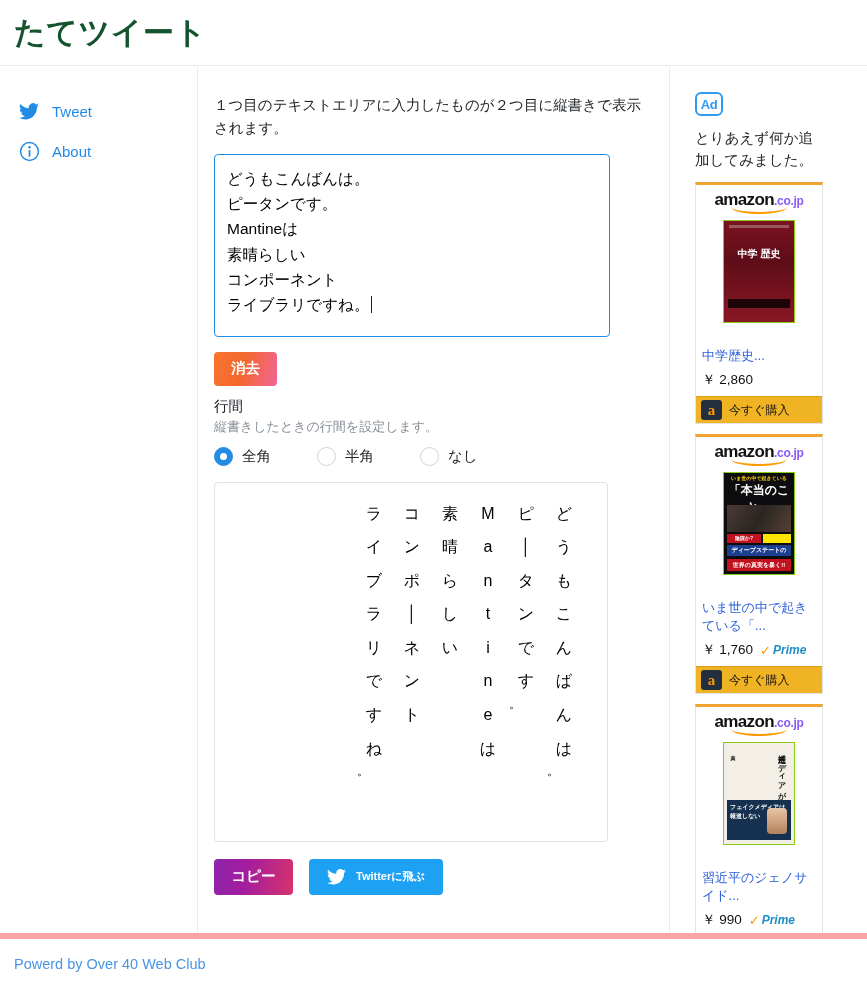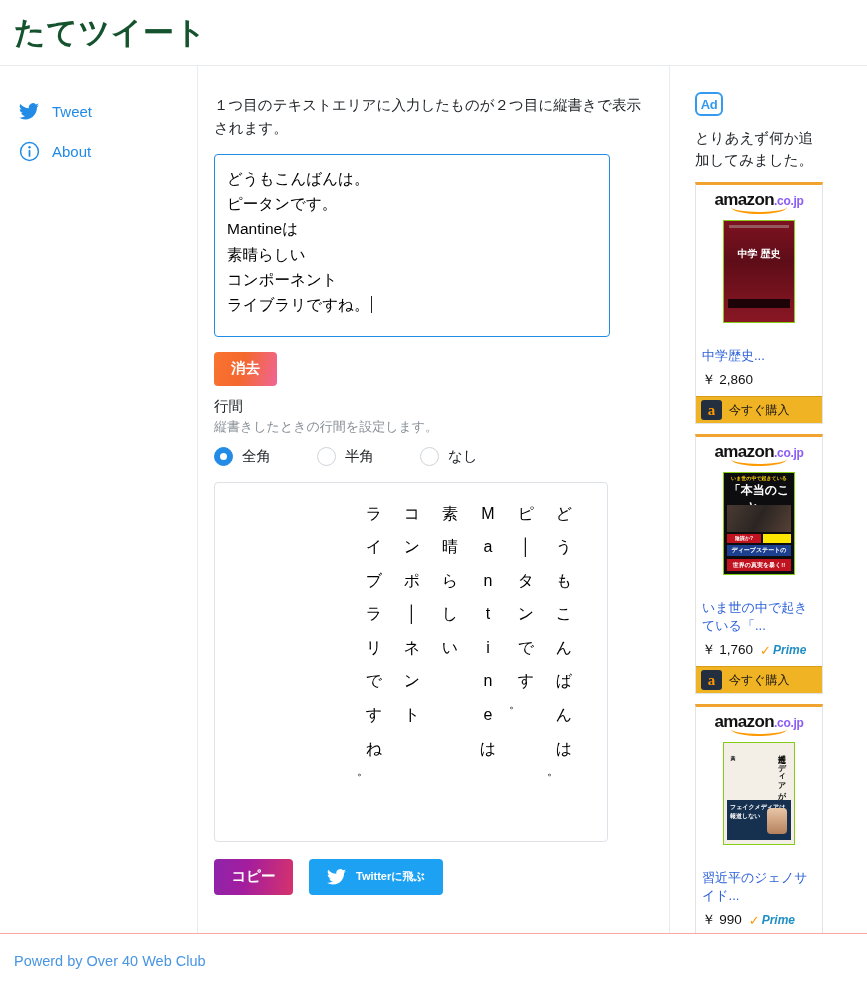--- a/index.html
+++ b/index.html
@@ -320,21 +320,21 @@
   .cover-3 { background:#f3efe7; }
   .cover-3 .vt { position:absolute; top:6px; right:8px; writing-mode: vertical-rl; color:#111; font-size:8px; font-weight:700; line-height:1.15; letter-spacing:0;}
   .cover-3 .vt2 { position:absolute; top:8px; left:6px; writing-mode: vertical-rl; color:#333; font-size:5px;}
   .cover-3 .box { position:absolute; bottom:4px; left:3px; right:3px; height:40px; background:#16314f;}
   .cover-3 .box .bt2 { color:#fff; font-size:6px; padding:3px; font-weight:700;}
   .cover-3 .face { position:absolute; right:4px; bottom:6px; width:20px; height:26px; background:linear-gradient(#e8c6a6,#b5805c); border-radius:4px;}
 
   
   .footer {
     height: 55px;
-    border-top: 1px solid #fca5a5;
+    border-top: 6px solid #fca5a5;
     display:flex; align-items:center;
     padding-left: 14px;
     background:#fff;
   }
   .footer a {
     color: #4895e4;
     font-size: 14.5px;
     text-decoration: none;
     cursor: pointer;
   }

